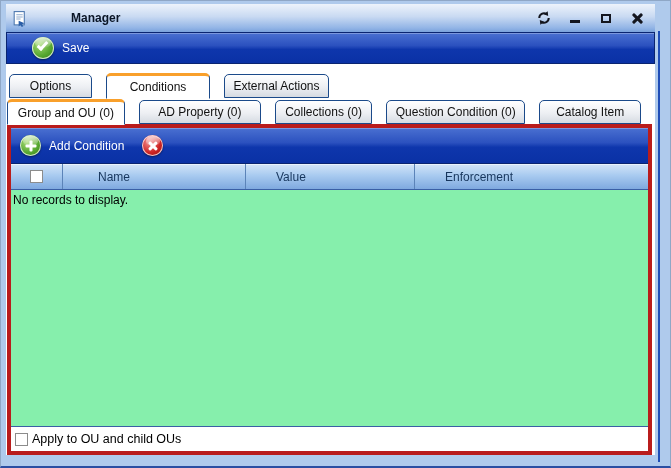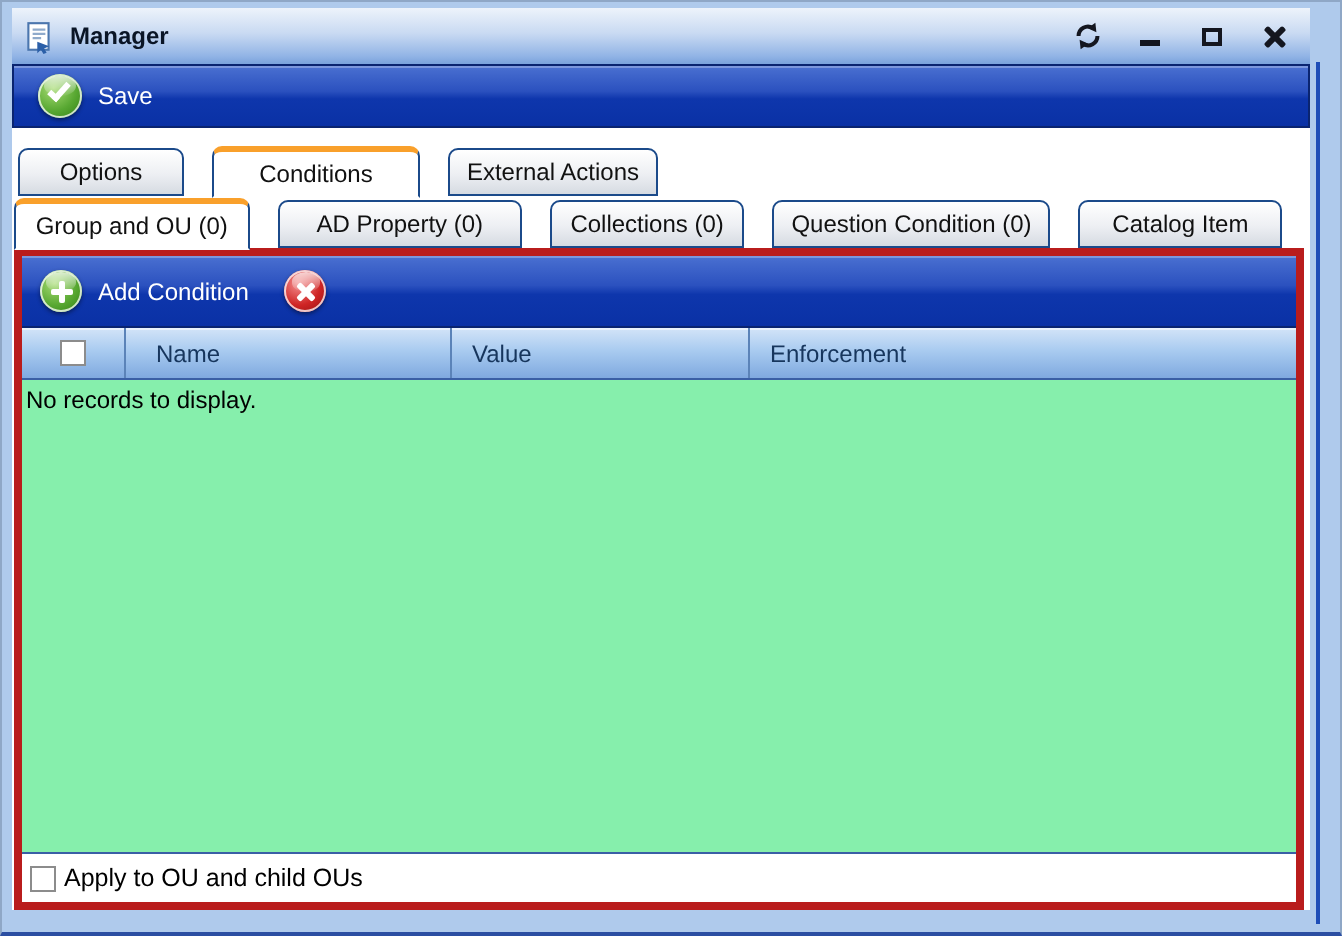--- a/index.html
+++ b/index.html
@@ -20,20 +20,21 @@
     content:"";position:absolute;top:30px;bottom:4px;right:10px;width:2px;
     background:#1E4DB7;
   }
 
   
   .titlebar{
     height:28px;flex:0 0 28px;
     display:flex;align-items:center;
     padding:0 4px 0 5px;
     background:linear-gradient(#EDF3FB 0%,#C9DAF2 45%,#93B5E6 85%,#7AA2DC 100%);
+    gap:36px;
   }
   .app-icon{width:17px;height:17px;margin-right:7px;display:inline-flex;}
   .title-text{font-size:12px;font-weight:bold;color:#0A1526;}
   .controls{margin-left:auto;display:flex;align-items:center;gap:10px;margin-right:4px;}
   .ctrl{width:21px;height:18px;display:flex;align-items:center;justify-content:center;cursor:default;}
   .min-glyph{width:10px;height:3px;background:#14161F;margin-top:6px;}
   .max-glyph{width:10px;height:9px;border:2px solid #14161F;background:transparent;}
   .close-glyph{position:relative;width:12px;height:12px;}
   .close-glyph::before,.close-glyph::after{
     content:"";position:absolute;left:5px;top:0;width:3px;height:13px;background:#14161F;border-radius:1px;
@@ -44,21 +45,21 @@
   
   .body{flex:1;background:#FFFFFF;display:flex;flex-direction:column;overflow:hidden;}
 
   
   .blue-bar{
     background:linear-gradient(180deg,#4A70D1 0%,#2B51BF 42%,#0E36AC 55%,#0A31A5 100%);
     border:1px solid #0A2470;
     display:flex;align-items:center;
     box-shadow:inset 0 1px 0 rgba(255,255,255,0.28);
   }
-  .save-bar{height:32px;flex:0 0 32px;padding-left:12px;}
+  .save-bar{height:32px;flex:0 0 32px;padding-left:25px;}
   .cond-bar{height:36px;flex:0 0 36px;border-left:none;border-right:none;border-top:none;padding-left:9px;gap:18px;}
   .tb-btn{display:flex;align-items:center;gap:8px;color:#FFFFFF;font-size:12px;cursor:default;}
 
   
   .circle-icon{border-radius:50%;position:relative;flex:0 0 auto;
     box-shadow:0 1px 2px rgba(0,0,0,0.45), inset 0 0 0 1px rgba(255,255,255,0.75);}
   .circle-icon::before{content:"";position:absolute;left:15%;top:6%;width:70%;height:45%;
     border-radius:50%;background:linear-gradient(rgba(255,255,255,0.75),rgba(255,255,255,0.05));}
   .green{background:radial-gradient(circle at 35% 32%,#A8DC74,#58A832 55%,#2F7D12 100%);}
   .red{background:radial-gradient(circle at 35% 32%,#F49090,#CF2525 55%,#8F0F0F 100%);}
@@ -96,21 +97,21 @@
     border:4px solid #b91c1c;
     display:flex;flex-direction:column;overflow:hidden;background:#fff;
   }
 
   
   .grid-header{
     height:26px;flex:0 0 26px;display:flex;align-items:stretch;
     background:linear-gradient(#D3E4F8 0%,#A9CBF0 45%,#7FA9DF 100%);
     border-bottom:1px solid #3A5FA5;
     box-shadow:inset 0 1px 0 #E9F2FC;
-    font-size:12px;color:#17365D;
+    font-size:12px;color:#17365D;gap:20px;
   }
   .gh-cell{display:flex;align-items:center;}
   .gh-check{width:52px;justify-content:center;border-right:1px solid #5B83B8;}
   .gh-name{width:163px;padding-left:15px;border-right:1px solid #5B83B8;}
   .gh-value{width:149px;padding-left:10px;border-right:1px solid #5B83B8;}
   .gh-enf{flex:1;padding-left:10px;}
 
   .checkbox{width:13px;height:13px;background:#FFFFFF;border:1px solid #8C8C8C;flex:0 0 auto;}
 
   .grid-body{flex:1;background:#86efac;padding:3px 2px;font-size:12px;color:#000;}

